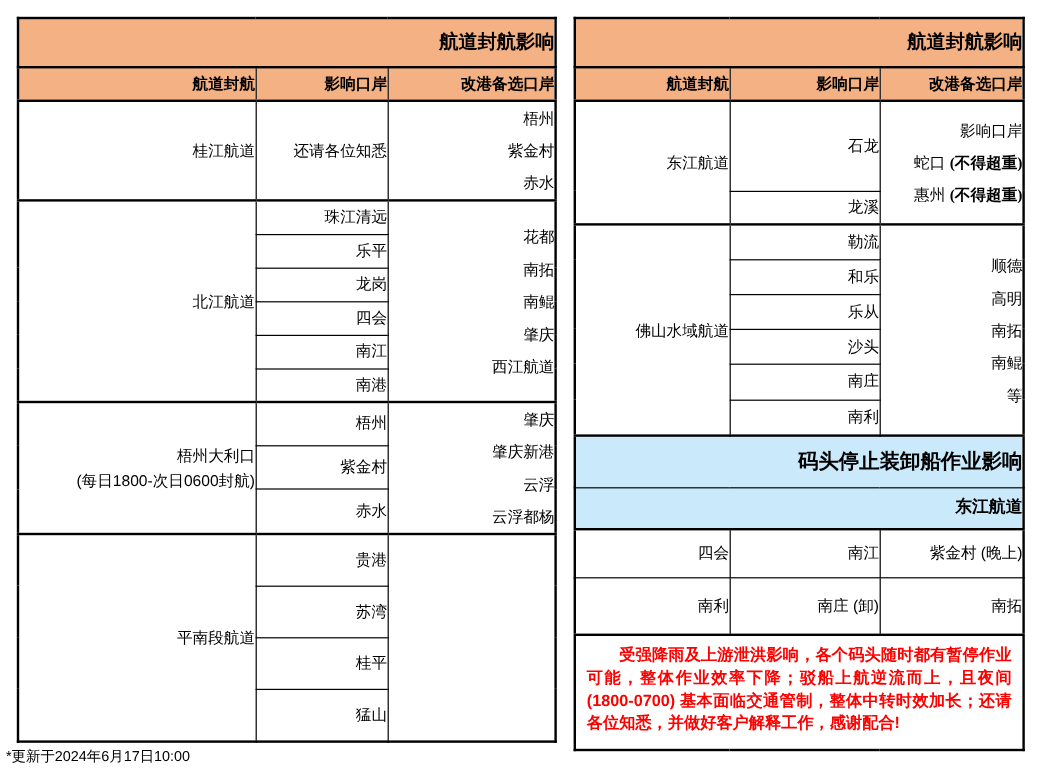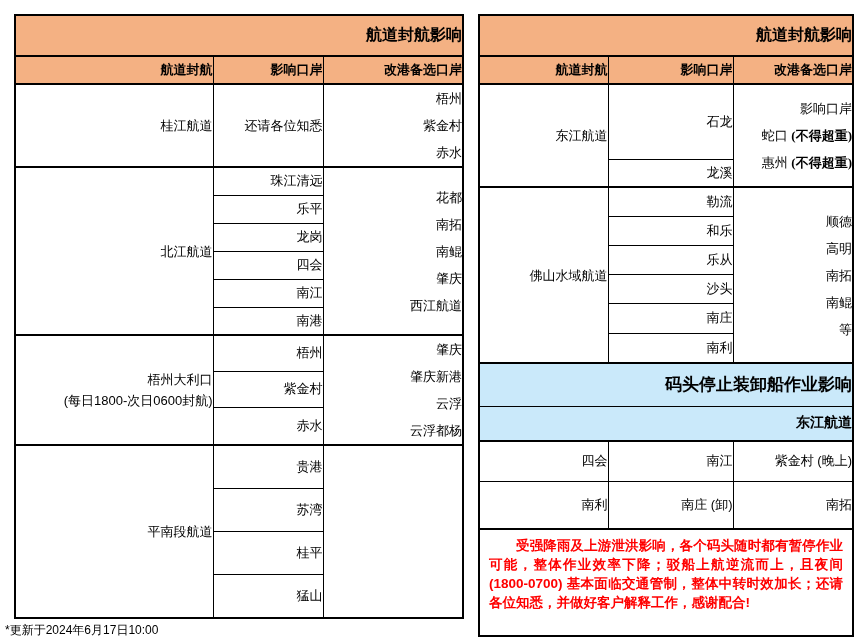--- a/index.html
+++ b/index.html
@@ -54,21 +54,21 @@
     border-bottom: 1px solid #000;
   }
   .blue-sub td {
     background: #CAE9FA;
     font-weight: bold;
     font-size: 14px;
     border-bottom: 2px solid #000;
   }
   .notice-row td {
     border-top: 2px solid #000;
-    padding: 6px 9px 23px 9px;
+    padding: 6px 9px 12px 9px;
     text-align: justify;
     vertical-align: top;
   }
   .notice-text {
     color: #FF0000;
     font-weight: bold;
     font-size: 13.5px;
     line-height: 19px;
     text-indent: 2em;
     text-align: justify;

